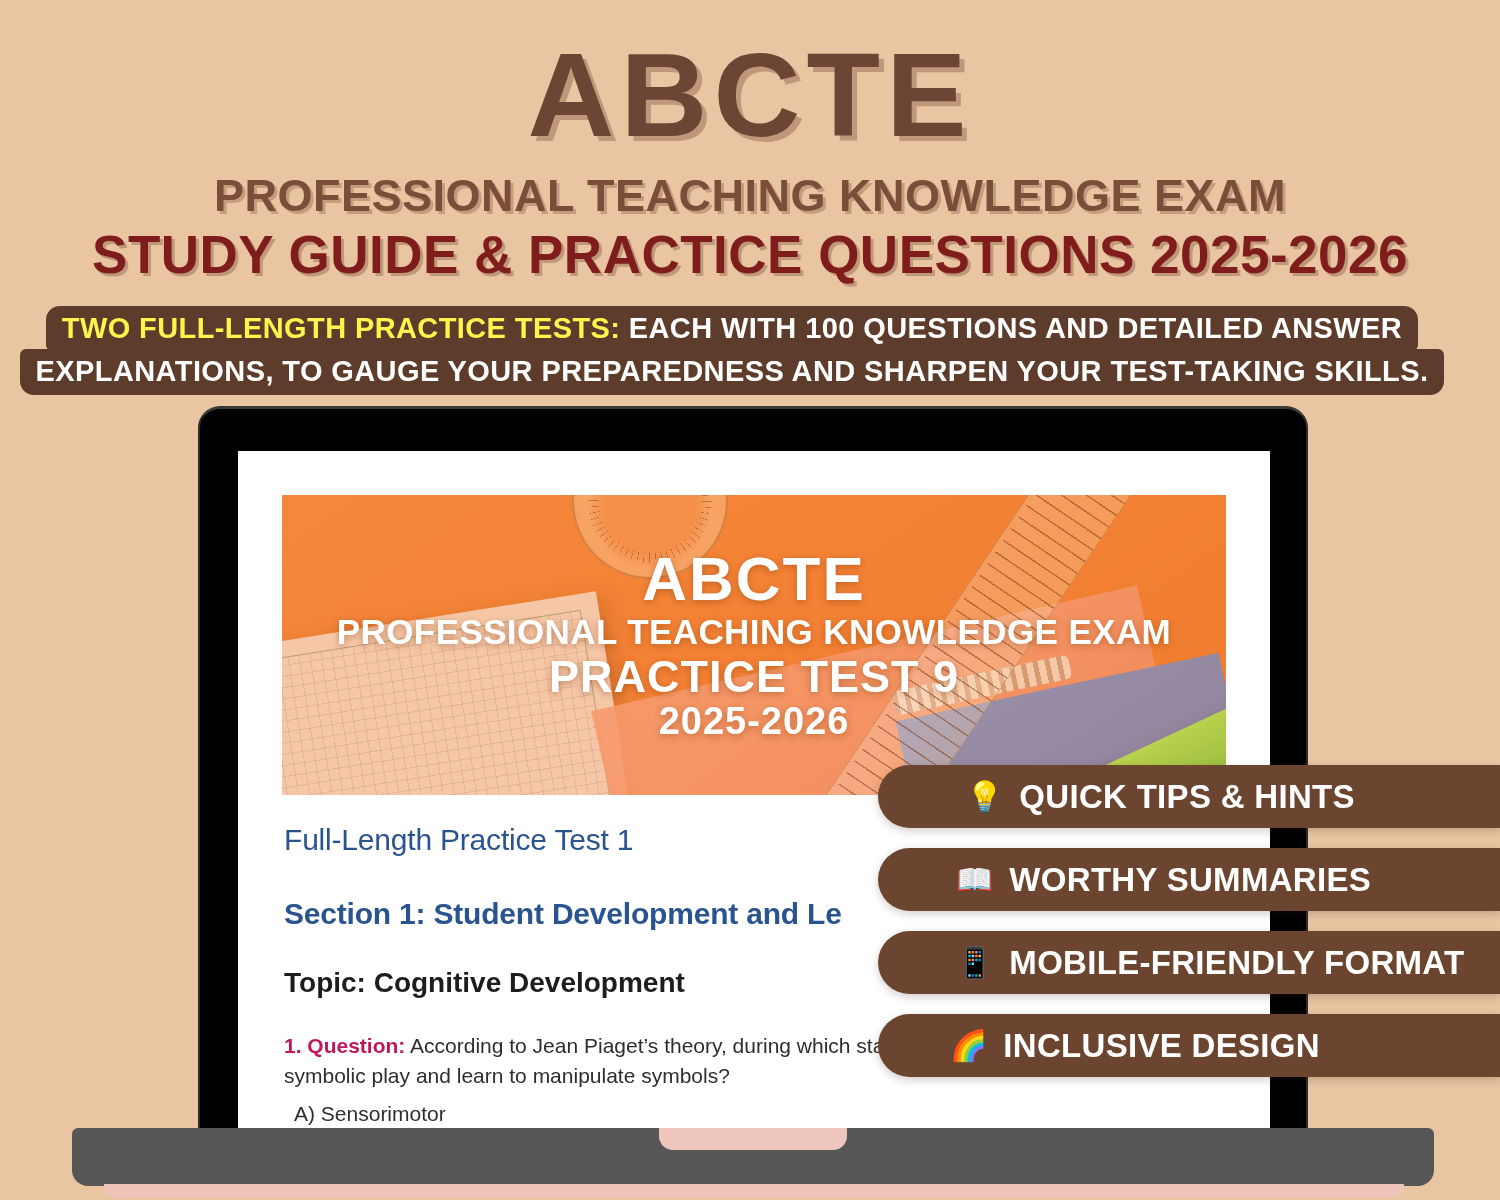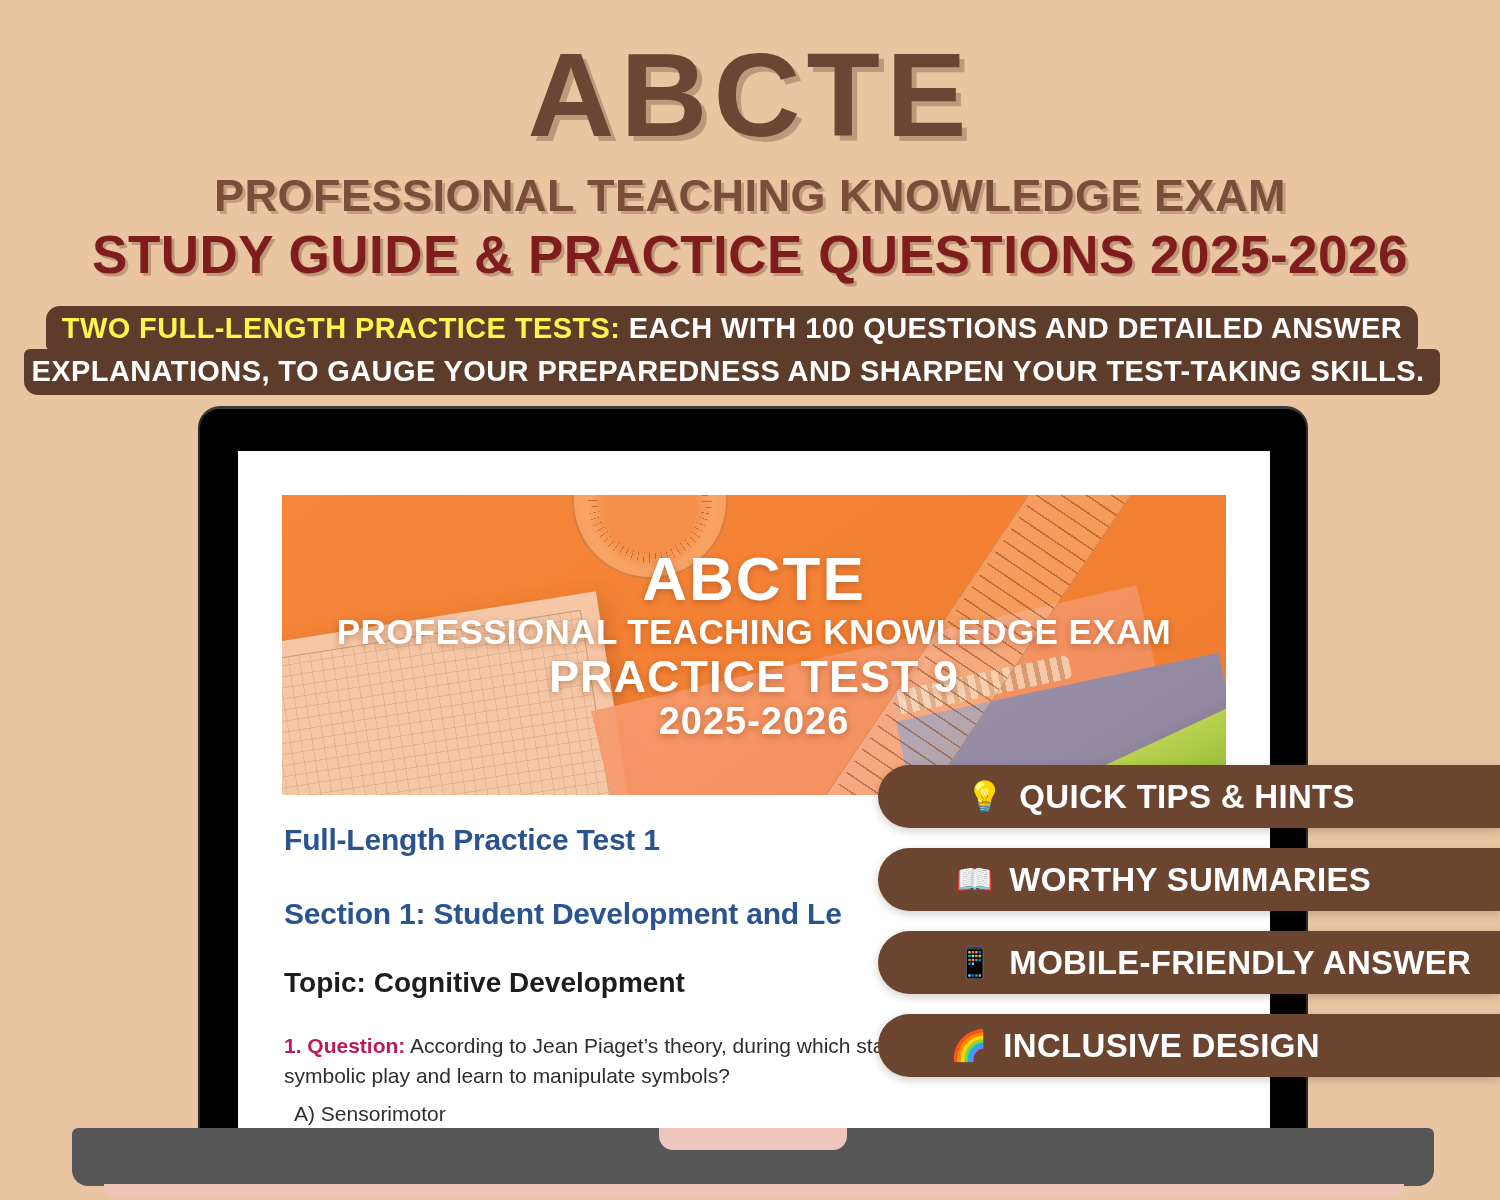--- a/index.html
+++ b/index.html
@@ -57,21 +57,21 @@
     color:#ffffff;
     font-size:29px;
     font-weight:bold;
     letter-spacing:.4px;
     padding:6px 16px 7px 16px;
     border-radius:12px;
     white-space:nowrap;
     line-height:1.12;
   }
   .banner-line.l1 { border-radius:14px 14px 6px 6px; }
-  .banner-line.l2 { border-radius:6px 6px 14px 14px; margin-top:-2px;padding-left:8px; }
+  .banner-line.l2 { border-radius:6px 6px 14px 14px; margin-top:-2px; }
   .banner-hl { color:#fff34d; }
 
   
   #laptop { position:absolute; top:406px; left:0; width:1500px; height:794px; }
 
   .lid {
     position:absolute;
     left:198px; top:0;
     width:1110px; height:722px;
     background:#000;
@@ -187,21 +187,21 @@
     text-shadow:0 2px 7px rgba(130,60,15,.45);
     z-index:5;
   }
   .cv-1 { font-size:62px; font-weight:bold; letter-spacing:2px; line-height:1.0; }
   .cv-2 { font-size:35px; font-weight:bold; letter-spacing:.4px; margin-top:4px; line-height:1.05; }
   .cv-3 { font-size:45px; font-weight:bold; letter-spacing:1px; margin-top:2px; line-height:1.05; }
   .cv-4 { font-size:38px; font-weight:bold; letter-spacing:1px; margin-top:2px; line-height:1.05; }
 
   
   .doc { position:absolute; left:46px; top:372px; width:950px; color:#222; }
-  .doc-h1 { font-size:30px; font-weight:bold; color:#2a5490; letter-spacing:-.2px; }
+  .doc-h1 { font-size:30px; font-weight:normal; color:#2a5490; letter-spacing:-.2px; }
   .doc-h2 { font-size:30px; font-weight:bold; color:#2a5490; margin-top:40px; letter-spacing:-.2px; white-space:nowrap; }
   .doc-topic { font-size:28px; font-weight:bold; color:#1d1d1d; margin-top:36px; }
   .doc-q { font-size:21px; color:#2e2e2e; margin-top:32px; line-height:1.45; }
   .doc-q b { font-weight:bold; color:#be185d; }
   .doc-opt { font-size:21px; color:#2e2e2e; margin-top:8px; padding-left:10px; line-height:1.35; }
 
   
   .base {
     position:absolute;
     left:72px; top:722px;
@@ -308,19 +308,19 @@
   <div class="badge b1">
     <span class="badge-icon">💡</span>
     <span class="badge-label">QUICK TIPS &amp; HINTS</span>
   </div>
   <div class="badge b2">
     <span class="badge-icon">📖</span>
     <span class="badge-label">WORTHY SUMMARIES</span>
   </div>
   <div class="badge b3">
     <span class="badge-icon">📱</span>
-    <span class="badge-label">MOBILE-FRIENDLY ANSWER</span>
+    <span class="badge-label">MOBILE-FRIENDLY FORMAT</span>
   </div>
   <div class="badge b4">
     <span class="badge-icon">🌈</span>
     <span class="badge-label">INCLUSIVE DESIGN</span>
   </div>
 </div>
 
 </body></html>

